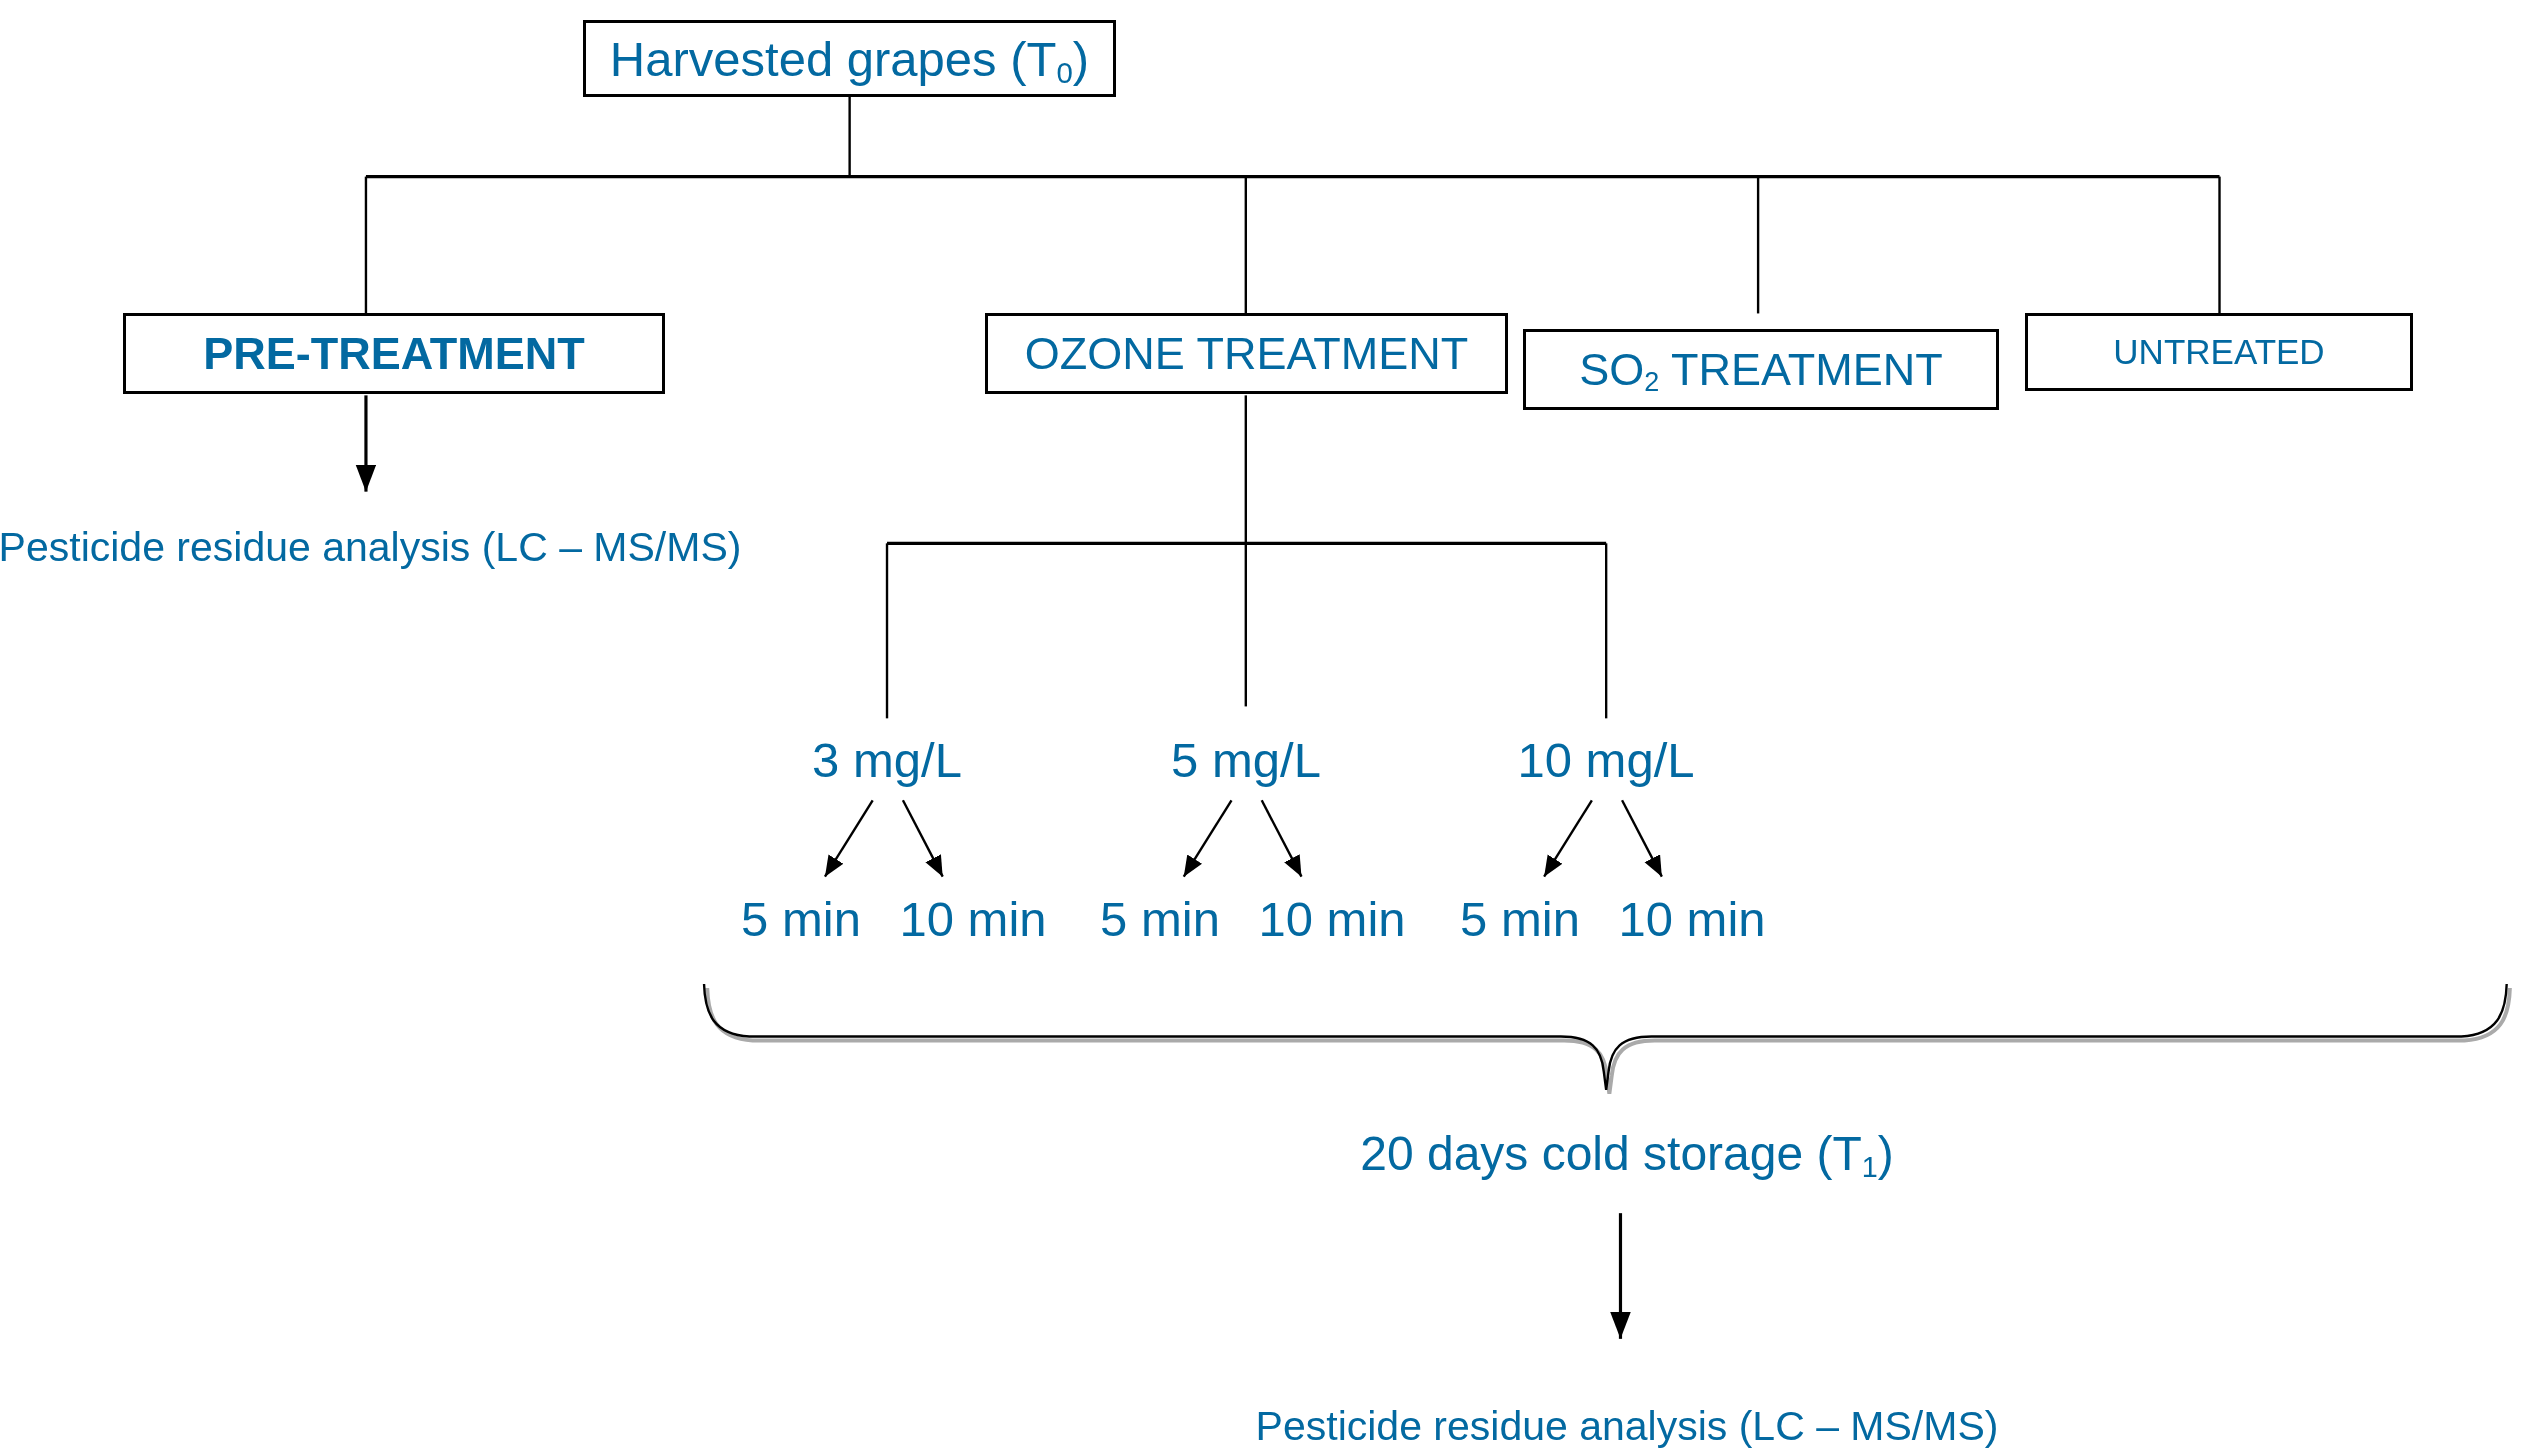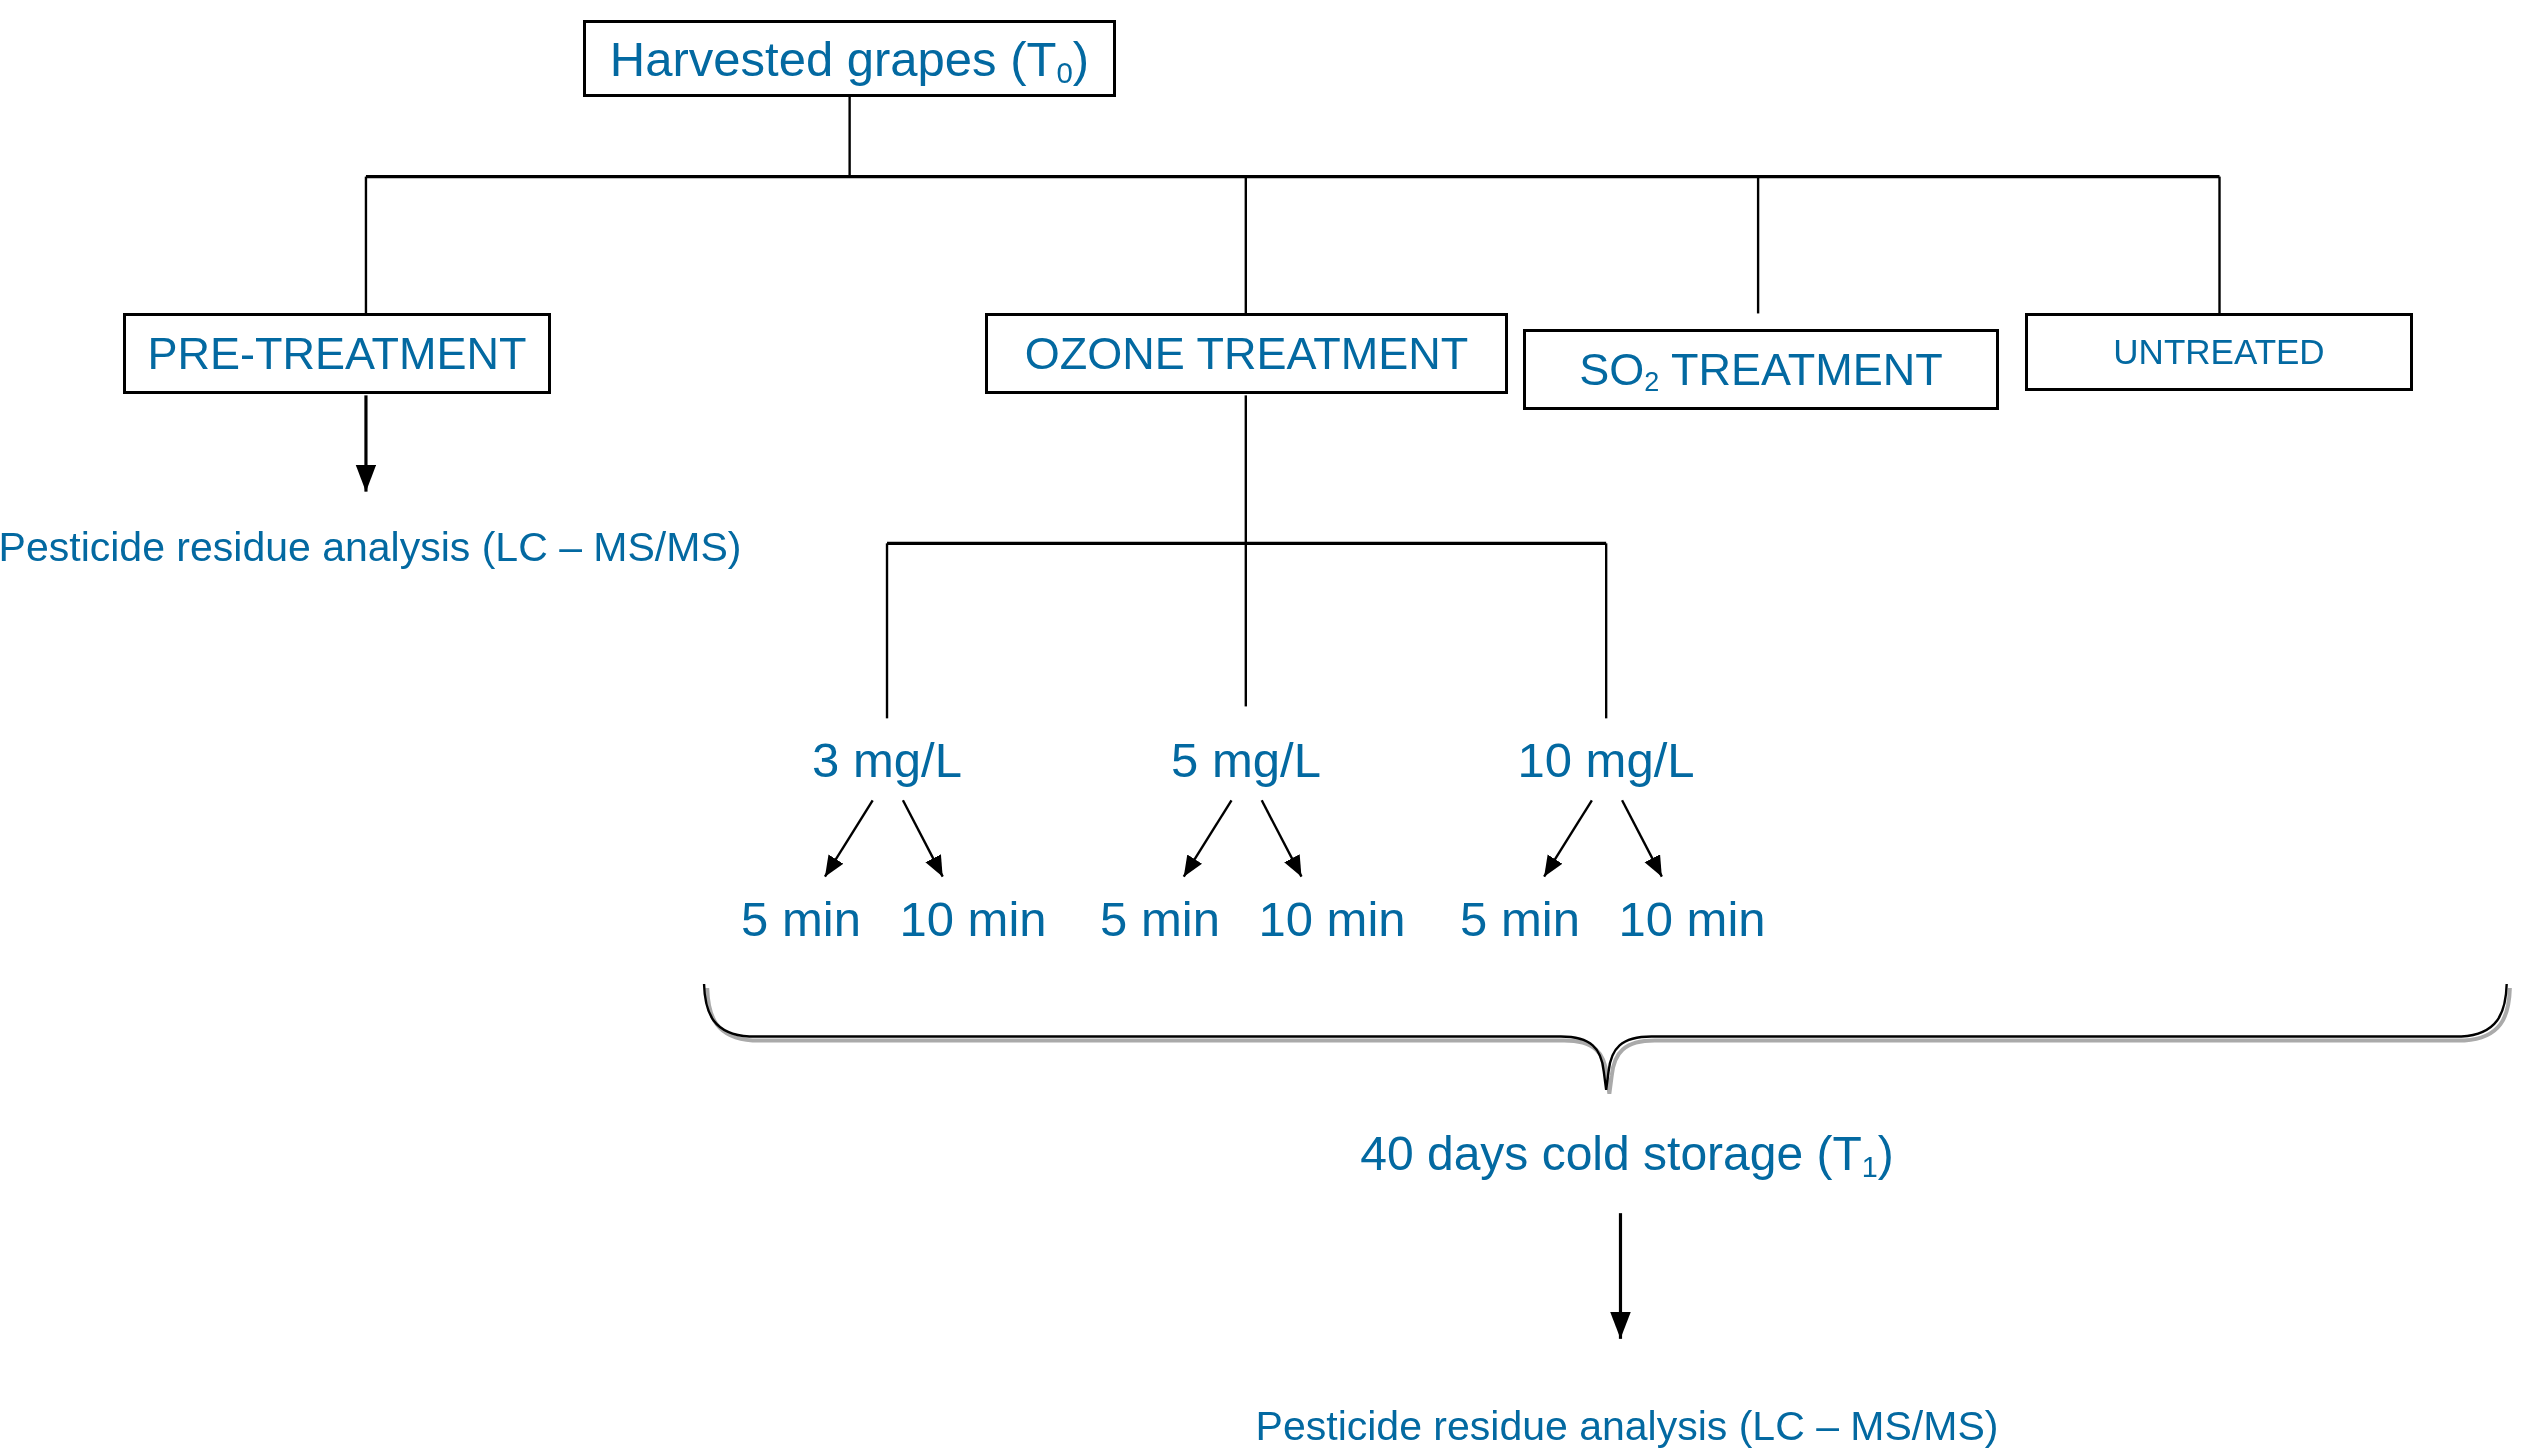--- a/index.html
+++ b/index.html
@@ -6,21 +6,21 @@
   .page{
     position:relative;width:2525px;height:1455px;background:#ffffff;
     font-family:"Liberation Sans",sans-serif;color:#0369a1;overflow:hidden;
   }
   .lines{position:absolute;left:0;top:0;width:2525px;height:1455px;}
   .box{
     position:absolute;display:flex;align-items:center;justify-content:center;
     border:3.2px solid #000;background:#fff;white-space:nowrap;box-sizing:border-box;
   }
   .box-root{left:583px;top:20px;width:533px;height:77px;font-size:49px;}
-  .box-pre{left:123px;top:313px;width:428px;height:81px;font-size:45px;}
+  .box-pre{left:123px;top:313px;width:542px;height:81px;font-size:45px;font-weight:bold;}
   .box-ozone{left:985px;top:313px;width:523px;height:81px;font-size:45px;}
   .box-so2{left:1523px;top:313px;width:476px;height:81px;font-size:45px;margin-top:16px;}
   .box-untreated{left:2025px;top:313px;width:388px;height:78px;font-size:35px;}
   .lbl{position:absolute;transform:translate(-50%,-50%);white-space:nowrap;}
   .analysis{font-size:41px;}
   .dose{font-size:49px;}
   .time{font-size:49px;}
   .storage{font-size:48px;}
   .sub{font-size:0.6em;position:relative;top:0.24em;}
 </style>
@@ -96,19 +96,19 @@
   <div class="lbl dose" style="left:1606px;top:760px;">10 mg/L</div>
 
   <div class="lbl time" style="left:801px;top:919px;">5 min</div>
   <div class="lbl time" style="left:973px;top:919px;">10 min</div>
   <div class="lbl time" style="left:1160px;top:919px;">5 min</div>
   <div class="lbl time" style="left:1332px;top:919px;">10 min</div>
   <div class="lbl time" style="left:1520px;top:919px;">5 min</div>
   <div class="lbl time" style="left:1692px;top:919px;">10 min</div>
 
   <div class="lbl storage" style="left:1627px;top:1153px;">
-    <span>40 days cold storage (T</span><span class="sub">1</span><span>)</span>
+    <span>20 days cold storage (T</span><span class="sub">1</span><span>)</span>
   </div>
 
   <div class="lbl analysis" style="left:1627px;top:1426px;">Pesticide residue analysis (LC – MS/MS)</div>
 
 </div>
 
 
 </body></html>

